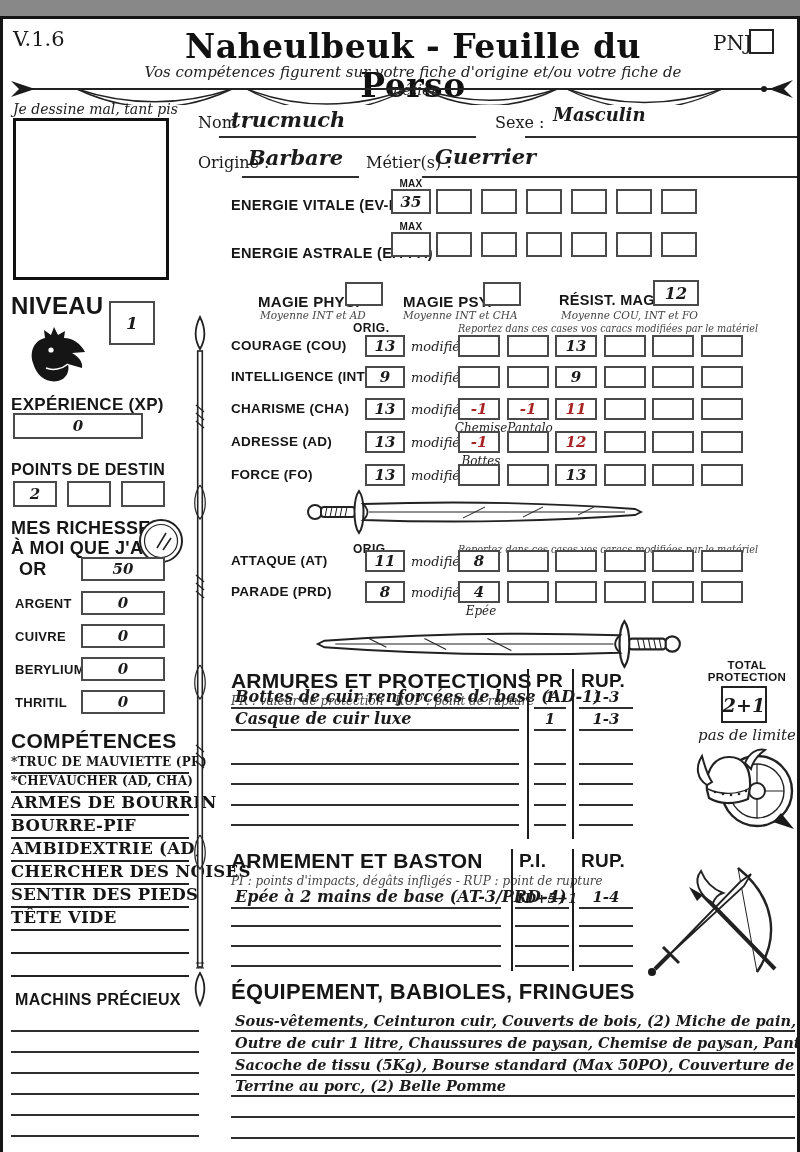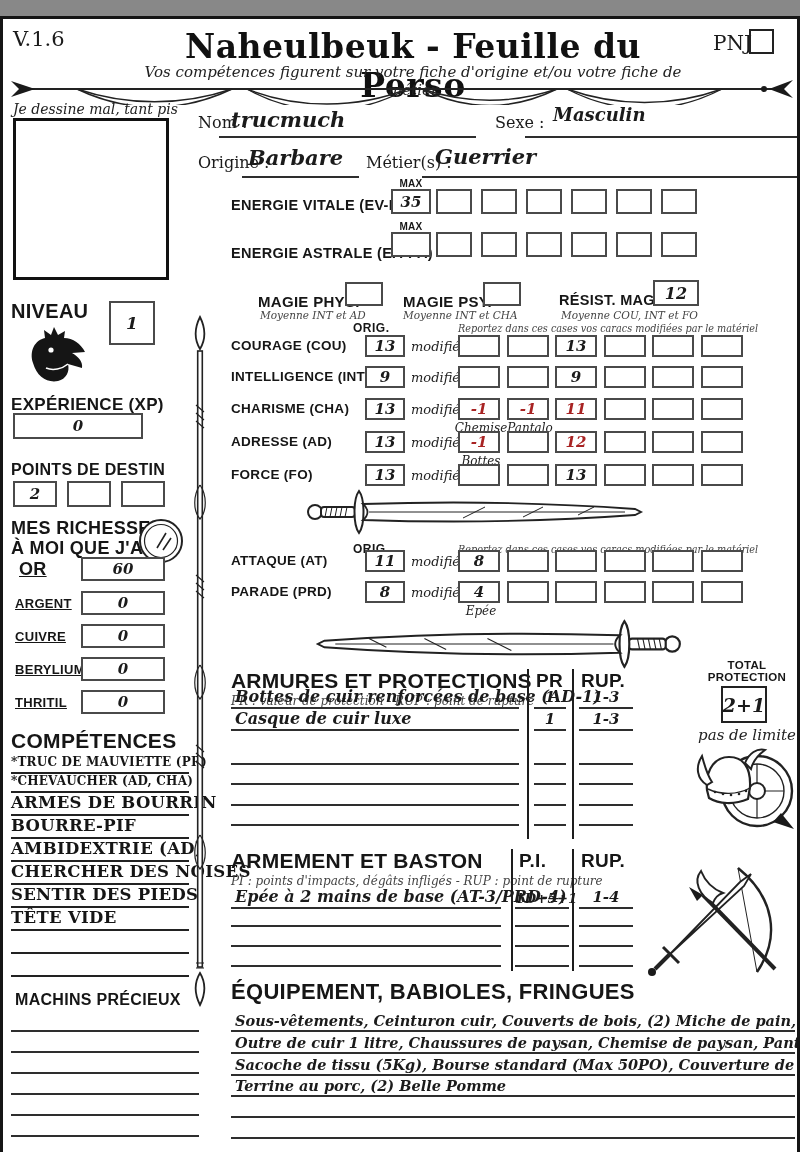--- a/index.html
+++ b/index.html
@@ -30,21 +30,21 @@
   .frow{position:absolute;height:21px;}
   .frow .fl{position:absolute;bottom:0;border-bottom:2px solid #2e2e2e;}
   .fitem{font-size:16px;padding-left:4px;position:absolute;bottom:1px;white-space:nowrap;}
   .fcent{position:absolute;bottom:1px;width:100%;text-align:center;font-size:15px;}
   .skitem{border-bottom:2px solid #222;overflow:visible;white-space:nowrap;
           font-family:"DejaVu Serif",serif;color:#151515;}
   .sk-big{height:23px;font-size:16.5px;font-weight:bold;letter-spacing:.3px;}
   .sk-small{height:19px;font-size:12px;font-weight:bold;letter-spacing:.2px;}
   .sk-empty{height:23px;}
   .tline{height:21px;border-bottom:2px solid #2e2e2e;}
-  .wrow-label{position:absolute;white-space:nowrap;text-decoration:underline;}
+  .wrow-label{position:absolute;white-space:nowrap;}
   .wrow-box{position:absolute;left:78px;width:84px;height:24px;}
   .dbox{width:44px;height:26px;margin-right:10px;}
   svg{display:block;}
 </style>
 </head>
 <body>
 
 <div class="page">
 
   <span class="abs serif" style="left:10px;top:8px;font-size:21px;">V.1.6</span>
@@ -66,21 +66,21 @@
       <path d="M415,14 C460,36 505,36 550,14"></path>
         <path d="M415,14 C460,29 505,29 550,14"></path>
       <path d="M560,14 C610,40 665,40 715,14"></path>
         <path d="M560,14 C610,32 665,32 715,14"></path>
     </g>
   </svg>
 
   <div class="abs script" style="left:10px;top:82px;font-size:14px;">Je dessine mal, tant pis</div>
   <div class="abs" style="left:10px;top:99px;width:156px;height:162px;border:3px solid #111;"></div>
 
-  <span class="abs hd" style="left:8px;top:281px;font-size:20px;">NIVEAU</span>
+  <span class="abs hd" style="left:8px;top:273px;font-size:24px;">NIVEAU</span>
   <div class="abs box" style="left:106px;top:282px;width:46px;height:44px;border-width:2.5px;">
     <span class="hw" style="font-size:17px;">1</span>
   </div>
 
   <svg class="abs" style="left:22px;top:306px;" width="66" height="60" viewBox="0 0 66 60">
     <path d="M8,38 C4,26 10,15 20,13 L19,5 L26,10 L29,2 L33,10 L40,6 L39,13 C48,13 56,19 60,27 L47,28 C54,32 58,37 57,43 L43,39 C45,47 41,54 33,56 C22,58 12,52 8,38 Z" fill="#151515"></path>
     <circle cx="26" cy="25" r="2.6" fill="#fff"></circle>
     <path d="M43,39 C37,44 28,46 21,43" stroke="#fff" stroke-width="1.6" fill="none"></path>
   </svg>
 
@@ -502,21 +502,21 @@
       </div>
       <div class="frow" style="top: 1120px; left: 0px; width: 800px;">
         <div class="fl" style="left: 228px; width: 564px;"></div>
       </div>
     </div>
 
   <div class="footerbar"></div>
 <div class="abs" style="left: 0px; top: 538px; width: 200px; height: 24px;">
       <div class="wrow-label hd" style="left: 16px; top: 2px; font-size: 18px;">OR</div>
       <div class="wrow-box box">
-        <div class="hw" style="font-size: 15px;">60</div>
+        <div class="hw" style="font-size: 15px;">50</div>
       </div>
     </div>
     <div class="abs" style="left: 0px; top: 572px; width: 200px; height: 24px;">
       <div class="wrow-label hd" style="left: 12px; top: 5px; font-size: 13px;">ARGENT</div>
       <div class="wrow-box box">
         <div class="hw" style="font-size: 15px;">0</div>
       </div>
     </div>
     <div class="abs" style="left: 0px; top: 605px; width: 200px; height: 24px;">
       <div class="wrow-label hd" style="left: 12px; top: 5px; font-size: 13px;">CUIVRE</div>

